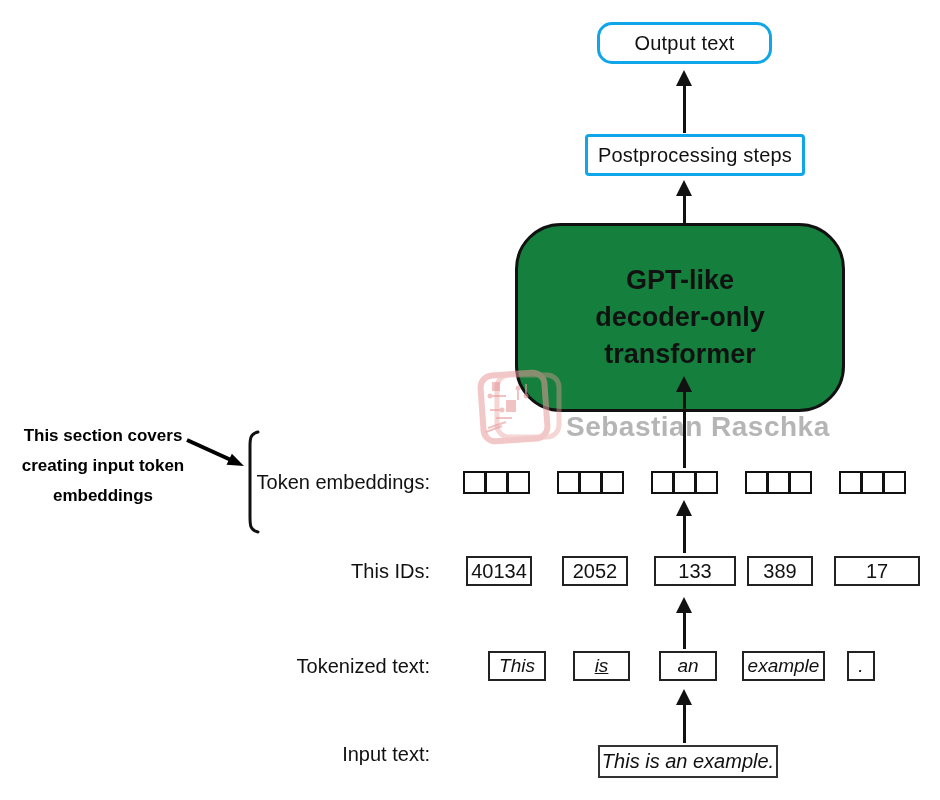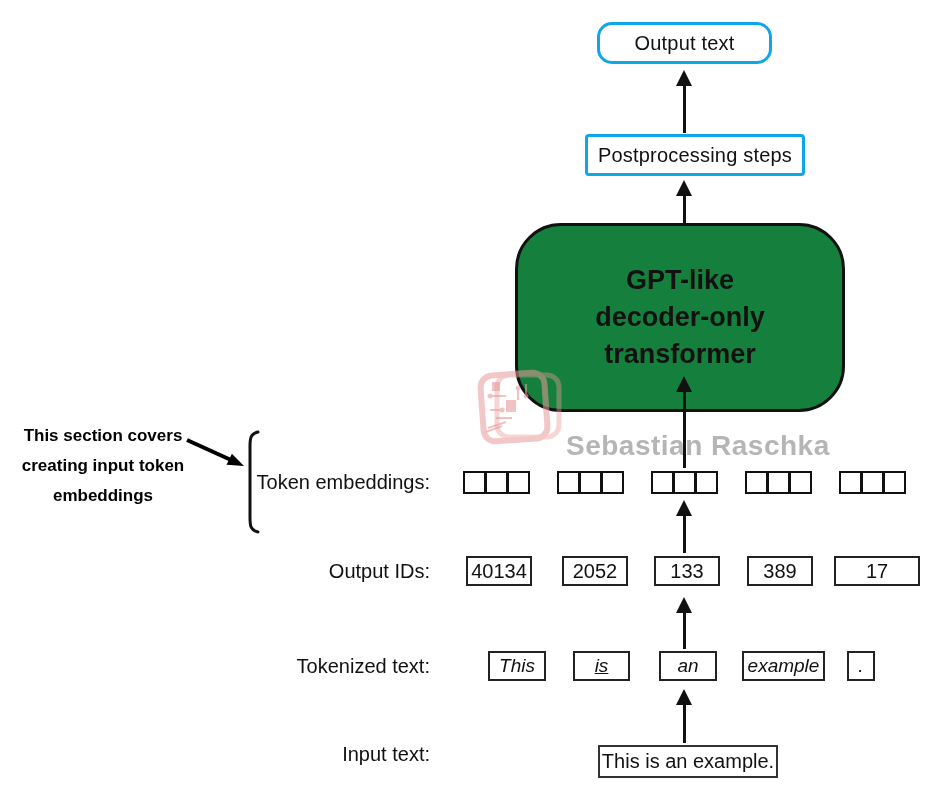--- a/index.html
+++ b/index.html
@@ -121,21 +121,21 @@
       <line x1="50" y1="18" x2="50" y2="30"></line>
       <circle cx="14" cy="30" r="2.5" stroke="none"></circle>
       <circle cx="26" cy="44" r="2.5" stroke="none"></circle>
       <circle cx="42" cy="22" r="2.5" stroke="none"></circle>
       <circle cx="50" cy="30" r="2.5" stroke="none"></circle>
       <line x1="12" y1="62" x2="30" y2="56"></line>
       <line x1="10" y1="66" x2="26" y2="60"></line>
     </g>
   </svg>
 
-  <div class="abs wm-text" style="left:566px;top:430px;">Sebastian Raschka</div>
+  <div class="abs wm-text" style="left:566px;top:411px;">Sebastian Raschka</div>
 
   <div class="abs arrow-up" style="left:675px;top:376px;height:92px;">
     <div class="head"></div>
     <div class="shaft"></div>
   </div>
 
   <div class="abs annotation" style="left:13px;top:421px;">
     <div>This section covers</div>
     <div>creating input token</div>
     <div>embeddings</div>
@@ -176,25 +176,25 @@
     <div class="embed-cell"></div>
     <div class="embed-cell"></div>
     <div class="embed-cell"></div>
   </div>
 
   <div class="abs arrow-up" style="left:675px;top:500px;height:53px;">
     <div class="head"></div>
     <div class="shaft"></div>
   </div>
 
-  <div class="abs row-label" style="left:160px;top:560px;">Output IDs:</div>
+  <div class="abs row-label" style="left:160px;top:560px;">This IDs:</div>
 
   <div class="abs val-box" style="left:466px;top:556px;width:66px;">40134</div>
   <div class="abs val-box" style="left:562px;top:556px;width:66px;">2052</div>
-  <div class="abs val-box" style="left:654px;top:556px;width:66px;">133</div>
+  <div class="abs val-box" style="left:654px;top:556px;width:82px;">133</div>
   <div class="abs val-box" style="left:747px;top:556px;width:66px;">389</div>
   <div class="abs val-box" style="left:834px;top:556px;width:86px;">17</div>
 
   <div class="abs arrow-up" style="left:675px;top:597px;height:52px;">
     <div class="head"></div>
     <div class="shaft"></div>
   </div>
 
   <div class="abs row-label" style="left:160px;top:655px;">Tokenized text:</div>
 
@@ -204,15 +204,15 @@
   <div class="abs val-box token-box" style="left:742px;top:651px;width:83px;">example</div>
   <div class="abs val-box token-box" style="left:847px;top:651px;width:28px;">.</div>
 
   <div class="abs arrow-up" style="left:675px;top:689px;height:54px;">
     <div class="head"></div>
     <div class="shaft"></div>
   </div>
 
   <div class="abs row-label" style="left:160px;top:743px;">Input text:</div>
 
-  <div class="abs input-box" style="left:598px;top:745px;width:180px;height:33px;">This is an example.</div>
+  <div class="abs input-box" style="left:598px;top:745px;width:180px;height:33px;font-style:italic;">This is an example.</div>
 
 </div>
 
 </body></html>

